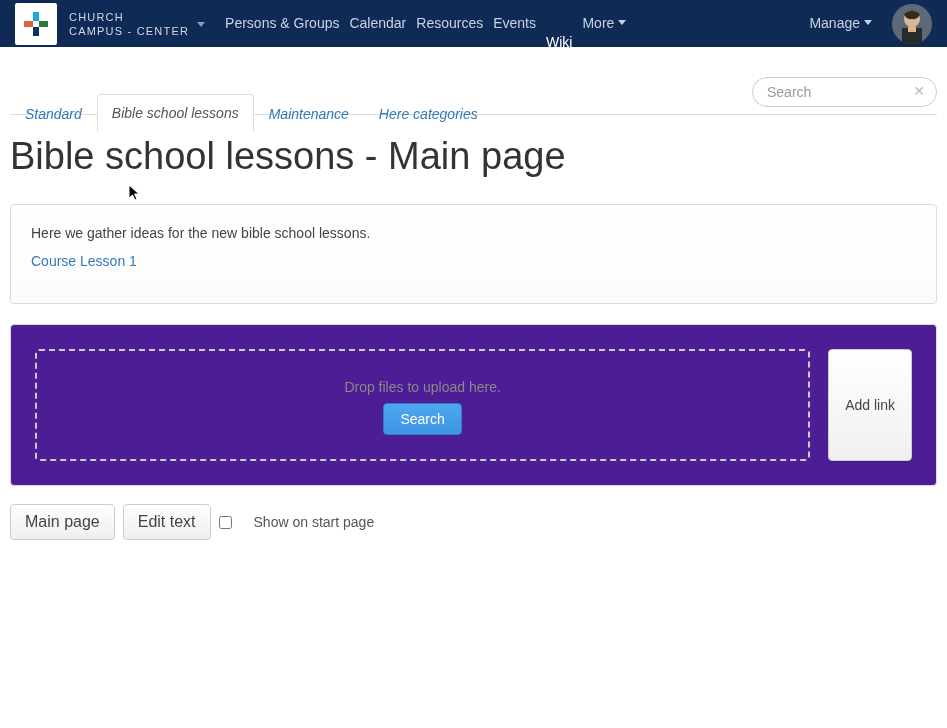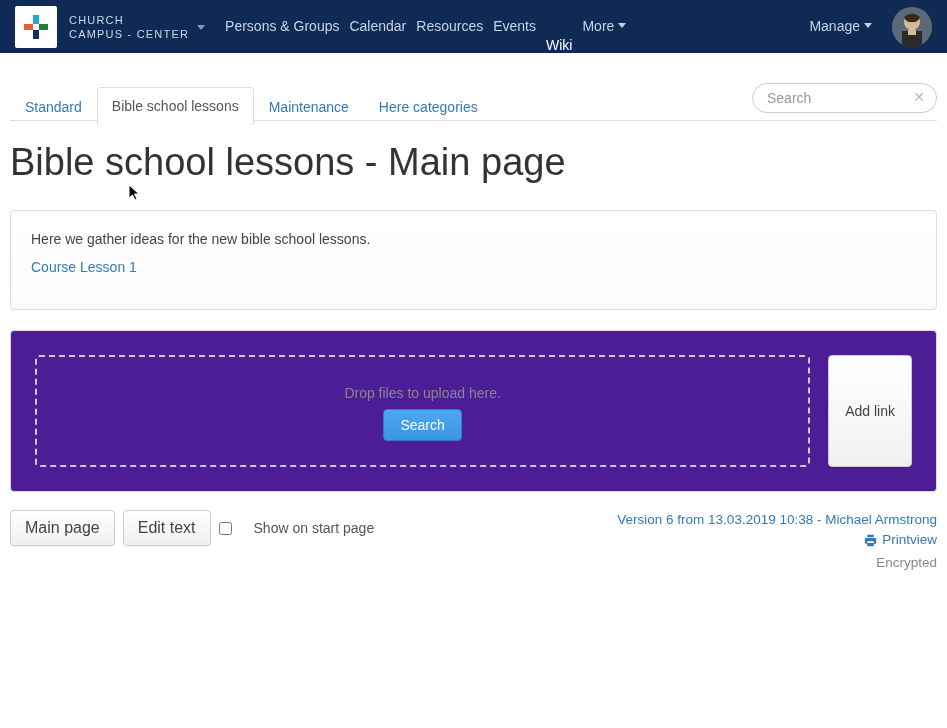--- a/index.html
+++ b/index.html
@@ -1,34 +1,34 @@
 <!DOCTYPE html>
 <html><head>
 <meta charset="utf-8">
 <style>
 * { box-sizing: border-box; margin: 0; padding: 0; }
 body { font-family: -apple-system, BlinkMacSystemFont, "Segoe UI", Helvetica, Arial, sans-serif; font-size: 14px; color: #333; background: #fff; width: 947px; }
 
-.topbar { background: #0f2a54; height: 53px; display: flex; align-items: center; padding: 0 15px; }
+.topbar { background: #0f2a54; height: 47px; display: flex; align-items: center; padding: 0 15px; }
 .logo-box { width: 42px; height: 42px; background: #fff; border-radius: 2px; display: flex; align-items: center; justify-content: center; margin-right: 12px; }
 .logo-svg { width: 28px; height: 28px; }
 .brand { color: #d0d8e8; font-size: 11px; letter-spacing: 1.2px; line-height: 14px; margin-right: 8px; }
 .brand-chevron { color: #8a9bb8; font-size: 10px; margin-right: 20px; cursor: pointer; }
 .nav { display: flex; gap: 10px; align-items: center; flex: 1; }
 .nav-item { color: #c8d2e4; font-size: 14px; text-decoration: none; cursor: pointer; padding-bottom: 2px; }
 .nav-item.active { color: #fff; border-bottom: 2px solid #fff; font-weight: 500; margin-top: 40px; }
 .nav-more { display: flex; align-items: center; gap: 4px; }
 .nav-right { display: flex; align-items: center; gap: 20px; }
 .avatar { width: 40px; height: 40px; border-radius: 50%; background: linear-gradient(135deg, #6b4a3a 0%, #3a2818 100%); display: flex; align-items: center; justify-content: center; overflow: hidden; }
 .avatar svg { width: 40px; height: 40px; }
 
 .content { padding: 0 10px; }
 
 .tabs-row { display: flex; align-items: center; margin-top: 29px; border-bottom: 1px solid #ddd; position: relative; }
-.tab { padding: 10px 14px; font-size: 14px; color: #337ab7; cursor: pointer; border: 1px solid transparent; border-bottom: none; position: relative; top: 5px; }
+.tab { padding: 10px 14px; font-size: 14px; color: #337ab7; cursor: pointer; border: 1px solid transparent; border-bottom: none; position: relative; top: 18px; font-style: italic; }
 .tab.active { color: #555; background: #fff; border: 1px solid #ddd; border-bottom: 1px solid #fff; border-radius: 4px 4px 0 0; }
 .search-wrap { margin-left: auto; margin-bottom: 6px; }
 .search-input { width: 185px; height: 30px; border: 1px solid #ccc; border-radius: 15px; padding: 0 28px 0 14px; font-size: 14px; color: #555; outline: none; }
 .search-input::placeholder { color: #999; }
 .search-clear { position: absolute; right: 12px; top: 6px; color: #bbb; cursor: pointer; font-size: 14px; }
 
 .page-title { font-size: 38px; font-weight: 400; color: #333; margin: 20px 0 26px 0; }
 
 .panel { border: 1px solid #dcdcdc; border-radius: 4px; background: #f7f7f7; padding: 18px 20px; margin-bottom: 20px; }
 .panel-white { background: linear-gradient(#fff, #fcfcfc); padding: 20px; }
@@ -133,29 +133,19 @@
 
   <div class="footer-row">
     <div class="footer-left">
       <button class="gbtn">Main page</button>
       <button class="gbtn">Edit text</button>
       <label class="checkbox-wrap">
         <input type="checkbox" style="">
         <span>Show on start page</span>
       </label>
     </div>
-    <div class="footer-right">
-      <div class="version-link">Version 6 from 13.03.2019 10:38 - Michael Armstrong</div>
-      <div class="print-link">
-        <svg width="13" height="13" viewBox="0 0 16 16">
-            <path fill="#337ab7" d="M4 1h8v3H4zM2 5h12a1 1 0 0 1 1 1v5a1 1 0 0 1-1 1h-2v-3H4v3H2a1 1 0 0 1-1-1V6a1 1 0 0 1 1-1zm2 6h8v4H4z"></path>
-          </svg>
-        <span>Printview</span>
-      </div>
-      <div class="encrypted">Encrypted</div>
-    </div>
   </div>
 
 </div>
 
 <svg class="cursor-fake" width="14" height="18" viewBox="0 0 14 18">
   <path d="M1 1 L1 14 L4.5 11 L7 16 L9 15 L6.5 10 L11 10 Z" fill="#000" stroke="#fff" stroke-width="1"></path>
 </svg>
 
 </body></html>

